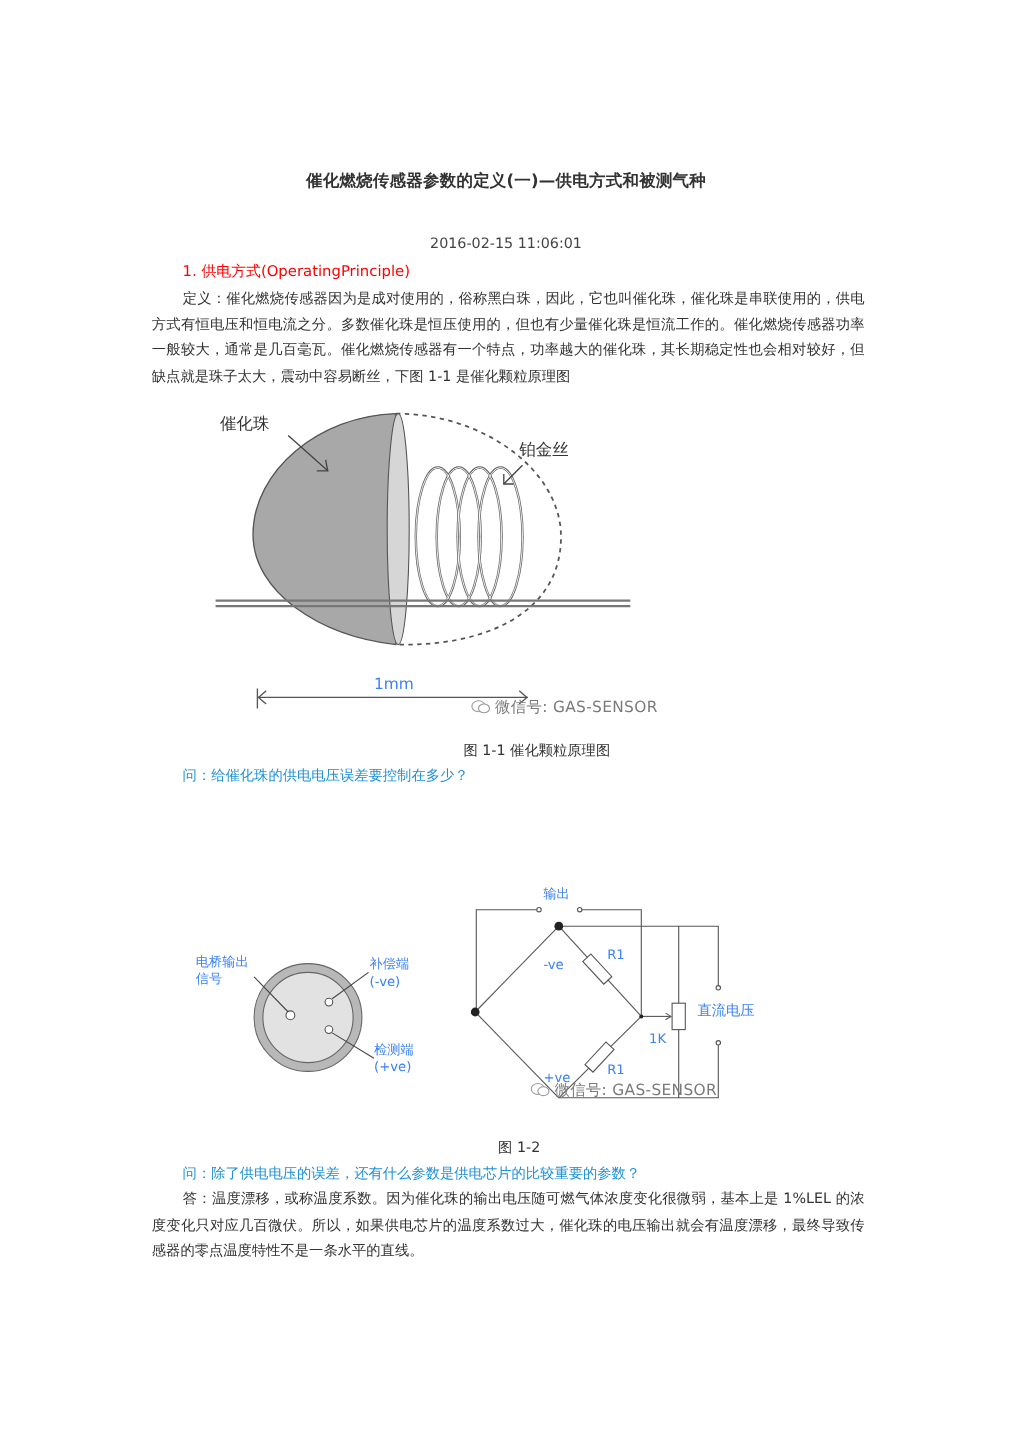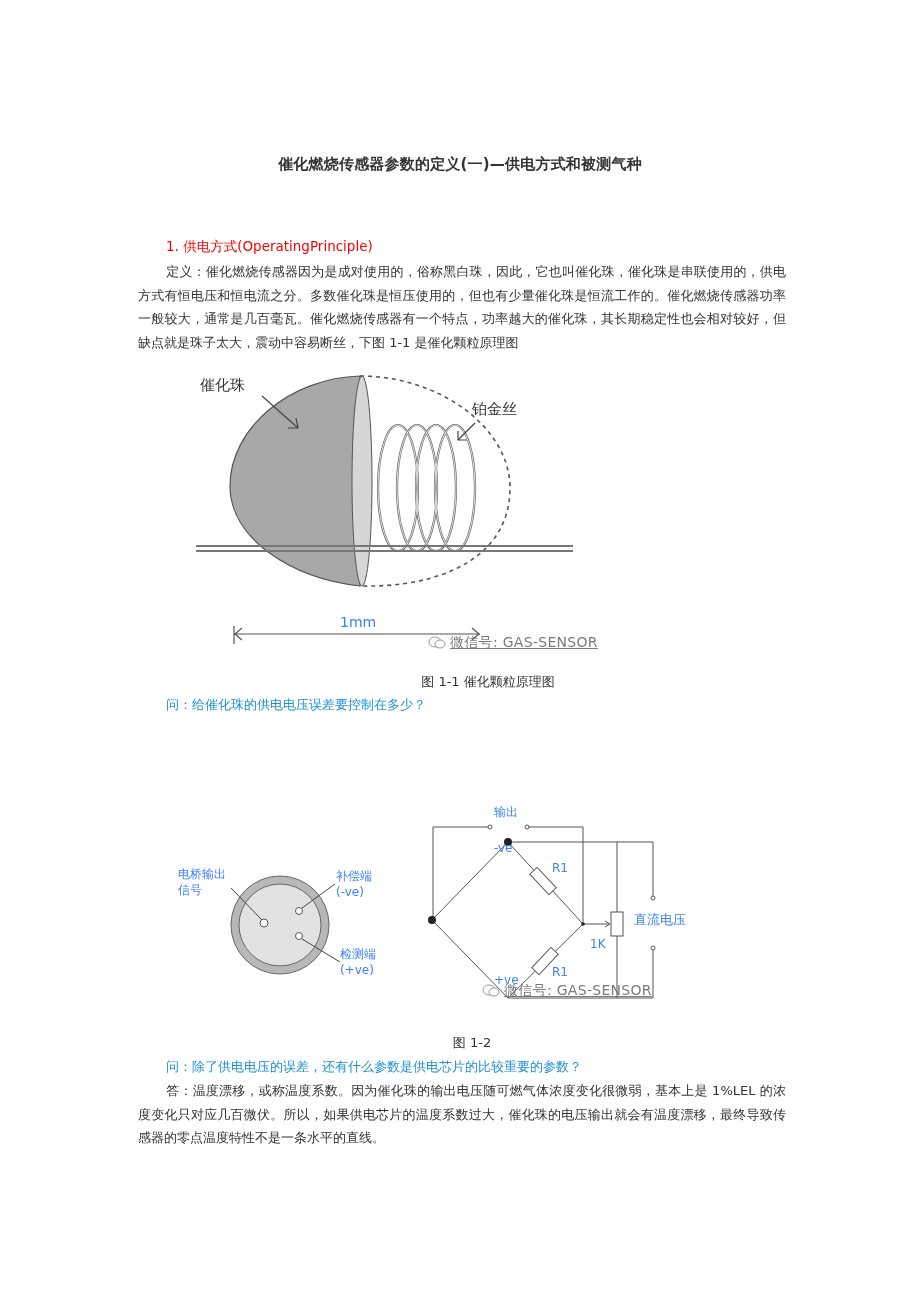--- a/index.html
+++ b/index.html
@@ -88,37 +88,37 @@
       color: #3b82f6;
       white-space: nowrap;
       line-height: 16px;
     }
     .watermark {
       position: absolute;
       font-size: 14px;
       color: #7a7a7a;
       white-space: nowrap;
       letter-spacing: 0.3px;
-      text-decoration: underline;
     }
     .wm-icon {
       display: inline-block;
       width: 18px;
       height: 13px;
       vertical-align: -2px;
       margin-right: 4px;
     }
   </style>
 </head>
 <body>
 
 <div class="page">
 
   <div class="title">催化燃烧传感器参数的定义(一)—供电方式和被测气种</div>
 
+  <div class="date">2016-02-15 11:06:01</div>
 
   <div class="section-heading">1. 供电方式(OperatingPrinciple)</div>
 
   <div class="para" style="top:232px;"><span class="indent"></span><span>定义：催化燃烧传感器因为是成对使用的，俗称黑白珠，因此，它也叫催化珠，催化珠是串联使用的，供电方式有恒电压和恒电流之分。多数催化珠是恒压使用的，但也有少量催化珠是恒流工作的。催化燃烧传感器功率一般较大，通常是几百毫瓦。催化燃烧传感器有一个特点，功率越大的催化珠，其长期稳定性也会相对较好，但缺点就是珠子太大，震动中容易断丝，下图 1-1 是催化颗粒原理图</span></div>
 
   <div class="figure" style="left:190px; top:340px; width:420px; height:290px;">
     <svg width="420" height="290" viewBox="0 0 420 290">
 
       <path d="M 170 8 C 250 8, 320 60, 320 120 C 320 190, 250 220, 170 218" fill="none" stroke="#555" stroke-width="1.6" stroke-dasharray="4,4"></path>
 
@@ -225,21 +225,21 @@
         <rect x="-14" y="-5" width="28" height="10" fill="#fff" stroke="#555" stroke-width="1"></rect>
       </g>
       <g transform="translate(135,161) rotate(-47)">
         <rect x="-14" y="-5" width="28" height="10" fill="#fff" stroke="#555" stroke-width="1"></rect>
       </g>
       <circle cx="98" cy="42" r="4" fill="#222"></circle>
       <circle cx="22" cy="120" r="4" fill="#222"></circle>
       <circle cx="173" cy="124" r="1.8" fill="#222"></circle>
     </svg>
     <div class="fig-small" style="left:84px; top:4px;">输出</div>
-    <div class="fig-small" style="left:84px; top:40px;">-ve</div>
+    <div class="fig-small" style="left:84px; top:69px;">-ve</div>
     <div class="fig-small" style="left:142px; top:60px;">R1</div>
     <div class="fig-small" style="left:142px; top:164px;">R1</div>
     <div class="fig-small" style="left:84px; top:172px;">+ve</div>
     <div class="fig-small" style="left:180px; top:136px;">1K</div>
     <div class="fig-small" style="left:224px; top:112px; font-size:13px;">直流电压</div>
     <div class="watermark" style="left:72px; top:182px;">
       <svg class="wm-icon" viewBox="0 0 18 13">
         <ellipse cx="7" cy="6" rx="6" ry="5" fill="none" stroke="#999" stroke-width="1"></ellipse>
         <ellipse cx="12" cy="8" rx="5" ry="4" fill="#fff" stroke="#999" stroke-width="1"></ellipse>
       </svg><span>微信号: GAS-SENSOR</span>

